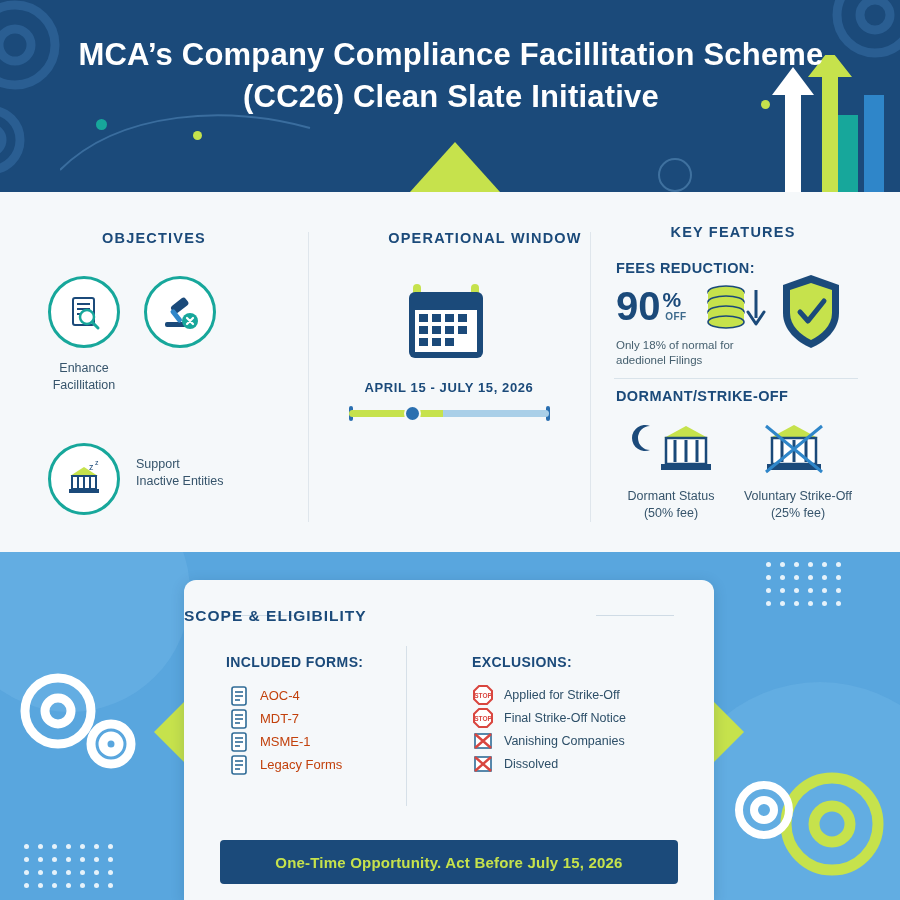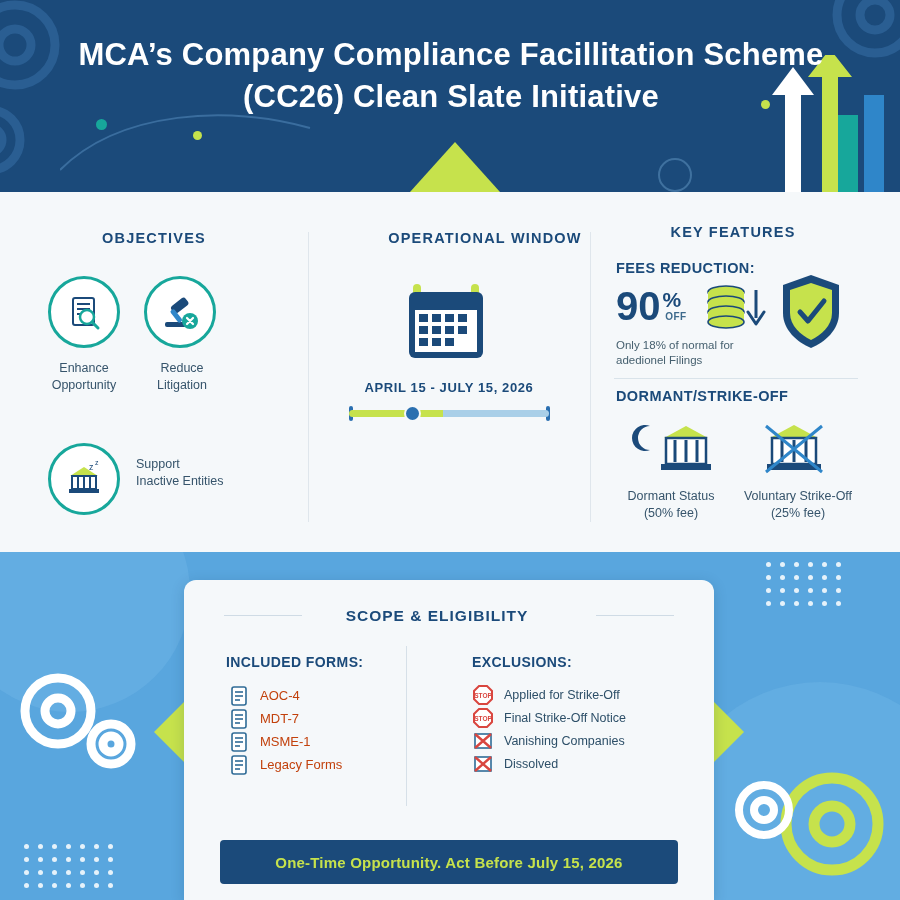--- a/index.html
+++ b/index.html
@@ -58,21 +58,21 @@
   .kf-note{color:#46606f;font-size:11.5px;line-height:15px;}
   .hr-kf{position:absolute;height:1px;background:#d9e3ea;}
 
   
   .bottom{position:absolute;left:0;top:552px;width:900px;height:348px;background:#59a6de;overflow:hidden;}
   .card{
     position:absolute;left:184px;top:28px;width:530px;height:320px;
     background:#f5f8fa;border-radius:12px 12px 0 0;box-shadow:0 3px 14px rgba(12,50,85,.18);
   }
   .card-title{
-    position:absolute;left:0;top:27px;width:506px;text-align:center;
+    position:absolute;left:0;top:27px;width:506px;text-align:left;
     color:#1b4a7a;font-size:15.5px;font-weight:bold;letter-spacing:1px;
   }
   .card-rule{position:absolute;height:1px;background:#cfdbe5;top:35px;}
   .sec-h{color:#1b4a7a;font-size:14px;font-weight:bold;letter-spacing:.4px;}
   .li{color:#c2410c;font-size:13px;}
   .li-ex{color:#2d4f68;font-size:12.5px;}
   .banner{
     position:absolute;left:36px;top:260px;width:458px;height:44px;background:#1b4a7a;border-radius:4px;
     display:flex;align-items:center;justify-content:center;
   }
@@ -143,35 +143,31 @@
           <rect x="9" y="6" width="21" height="27" rx="2" fill="#ffffff" stroke="#1b4a7a" stroke-width="2"></rect>
           <line x1="13" y1="12" x2="26" y2="12" stroke="#1b4a7a" stroke-width="2"></line>
           <line x1="13" y1="17" x2="26" y2="17" stroke="#1b4a7a" stroke-width="2"></line>
           <line x1="13" y1="22" x2="21" y2="22" stroke="#1b4a7a" stroke-width="2"></line>
           <circle cx="23" cy="25" r="7" fill="#ffffff" stroke="#17a79b" stroke-width="2.5"></circle>
           <line x1="28" y1="30" x2="34" y2="36" stroke="#17a79b" stroke-width="3" stroke-linecap="round"></line>
         </svg>
       </div>
       <div class="cap" style="left:18px;top:168px;width:132px;">
         <div>Enhance</div>
-        <div>Opportunity</div>
+        <div>Facillitation</div>
       </div>
 
       <div class="circ" style="left:144px;top:84px;">
         <svg width="40" height="40" viewBox="0 0 40 40">
           <rect x="5" y="30" width="24" height="5" rx="2" fill="#1b4a7a"></rect>
           <rect x="11" y="9" width="18" height="9" rx="3" fill="#1b4a7a" transform="rotate(-38 20 14)"></rect>
           <rect x="14" y="16" width="5" height="15" rx="2" fill="#2f86c9" transform="rotate(-38 17 24)"></rect>
           <circle cx="30" cy="29" r="8" fill="#17a79b"></circle>
           <path d="M27,26 L33,32 M33,26 L27,32" stroke="#ffffff" stroke-width="2.2" stroke-linecap="round"></path>
         </svg>
-      </div>
-      <div class="cap" style="left:118px;top:168px;width:128px;">
-        <div>Reduce</div>
-        <div>Litigation</div>
       </div>
 
       <div class="circ" style="left:48px;top:251px;">
         <svg width="42" height="42" viewBox="0 0 42 42">
           <polygon points="21,9 35,18 7,18" fill="#c6e24c"></polygon>
           <rect x="9" y="18" width="24" height="13" fill="#ffffff" stroke="#1b4a7a" stroke-width="2"></rect>
           <line x1="15" y1="19" x2="15" y2="30" stroke="#1b4a7a" stroke-width="2"></line>
           <line x1="21" y1="19" x2="21" y2="30" stroke="#1b4a7a" stroke-width="2"></line>
           <line x1="27" y1="19" x2="27" y2="30" stroke="#1b4a7a" stroke-width="2"></line>
           <rect x="6" y="31" width="30" height="4" fill="#1b4a7a"></rect>

